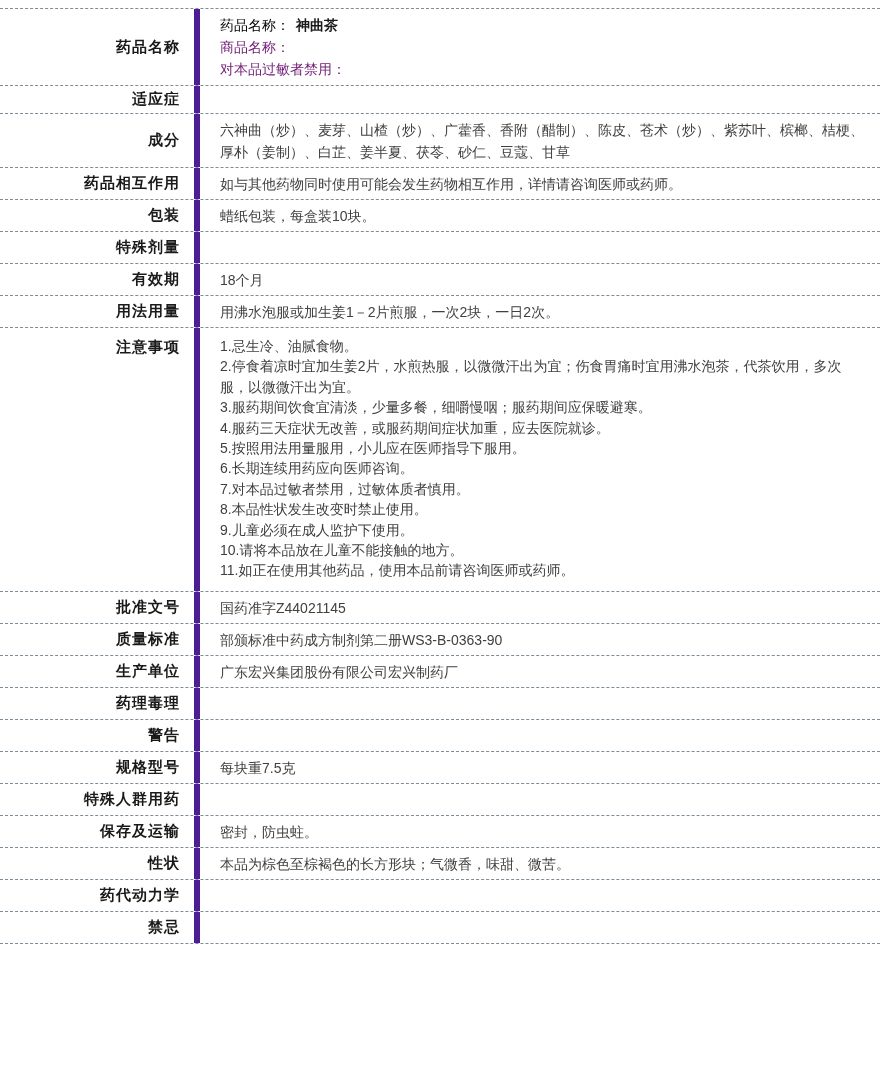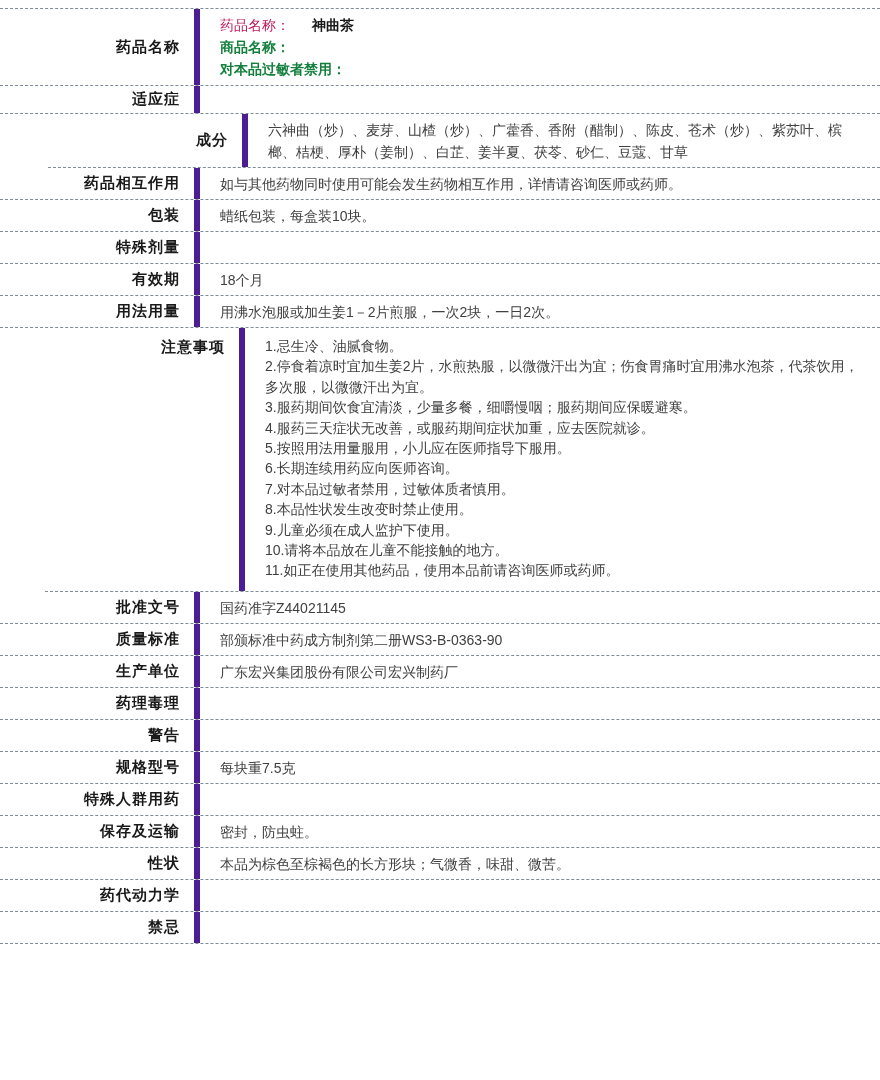--- a/index.html
+++ b/index.html
@@ -23,22 +23,22 @@
   }
   .row {
     display: flex;
     align-items: stretch;
     border-bottom: 1px dashed #7e8c99;
     min-height: 32px;
     box-sizing: border-box;
   }
   .row--name        { min-height: 77px; }
   .row--indications { min-height: 28px; }
-  .row--ingredients { min-height: 54px; margin-left: 48px; }
-  .row--notes       { min-height: 264px; margin-left: 45px; }
+  .row--ingredients { min-height: 54px; }
+  .row--notes       { min-height: 264px; }
   .label-cell {
     width: 200px;
     flex: 0 0 200px;
     box-sizing: border-box;
     border-right: 6px solid #4c1d95;
     display: flex;
     align-items: center;
     justify-content: flex-end;
     padding: 2px 14px 2px 4px;
     font-size: 15px;
@@ -62,26 +62,26 @@
     line-height: 20px;
   }
   .row--notes .content-cell {
     justify-content: flex-start;
     padding-top: 8px;
     padding-bottom: 8px;
     line-height: 20.4px;
   }
   .row--ingredients .content-cell { line-height: 22px; }
   .name-line { line-height: 22px; font-size: 14px; }
-  .key-muted   { color: #be185d; }
-  .key-lighter { color: #15803d; font-weight: bold; }
+  .key-muted   { color: #000000; }
+  .key-lighter { color: #701a75; }
   .drug-name-value {
     color: #1a1a1a;
     font-weight: bold;
-    margin-left: 22px;
+    margin-left: 6px;
   }
   .note-line { white-space: normal; }
 </style>
 </head>
 <body>
 
 <div class="page">
   <div class="spec-table">
 
     <div class="row row--name">

